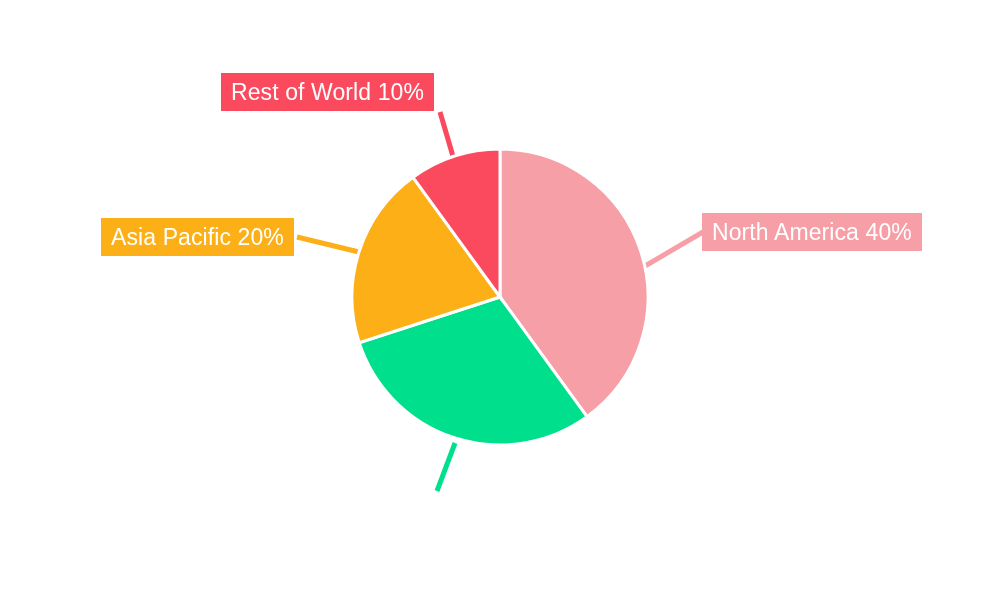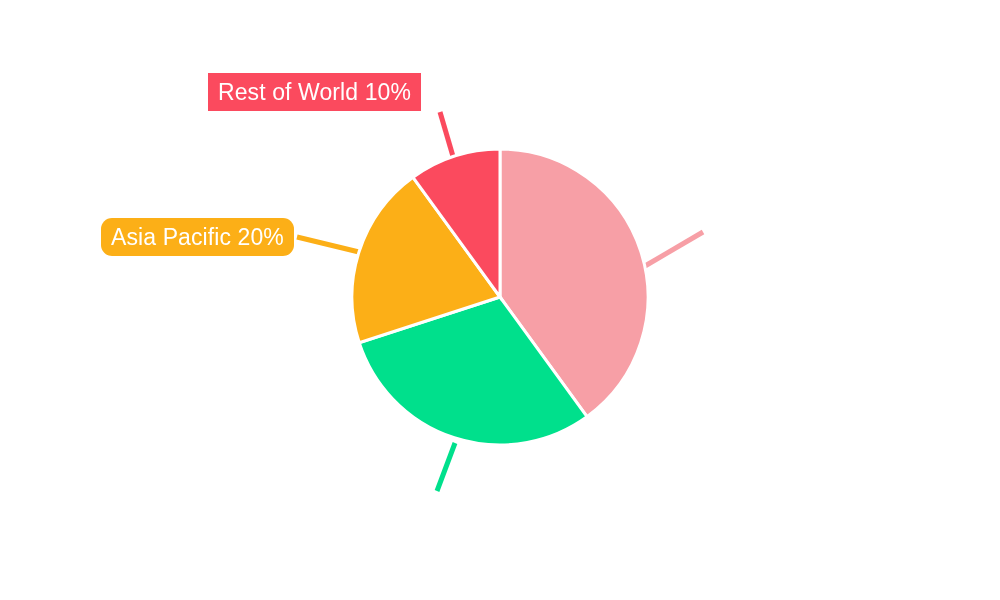--- a/index.html
+++ b/index.html
@@ -48,24 +48,23 @@
   }
   #label-europe {
     left: 289px;
     top: 489px;
     background: #00e08c;
   }
   #label-asia-pacific {
     left: 101px;
     top: 218px;
     background: #fcaf17;
-    border-radius: 11px;
   }
   #label-rest-of-world {
-    left: 208px;
+    left: 221px;
     top: 73px;
     background: #fb4a5e;
     justify-content: center;
   }
 </style>
 </head>
 <body>
 
 <div id="figure">
 
@@ -83,20 +82,23 @@
       <path d="M 500 297 L 500.00 149.00 A 148 148 0 0 1 586.99 416.73 Z" fill="#f79fa6" stroke="#ffffff" stroke-width="3"></path>
 
       <path d="M 500 297 L 586.99 416.73 A 148 148 0 0 1 359.24 342.73 Z" fill="#00e08c" stroke="#ffffff" stroke-width="3"></path>
 
       <path d="M 500 297 L 359.24 342.73 A 148 148 0 0 1 413.01 177.27 Z" fill="#fcaf17" stroke="#ffffff" stroke-width="3"></path>
 
       <path d="M 500 297 L 413.01 177.27 A 148 148 0 0 1 500.00 149.00 Z" fill="#fb4a5e" stroke="#ffffff" stroke-width="3"></path>
     </g>
   </svg>
 
+  <div class="callout-label" id="label-north-america">
+    <span>North America 40%</span>
+  </div>
 
 
   <div class="callout-label" id="label-asia-pacific">
     <span>Asia Pacific 20%</span>
   </div>
 
   <div class="callout-label" id="label-rest-of-world">
     <span>Rest of World 10%</span>
   </div>
 

